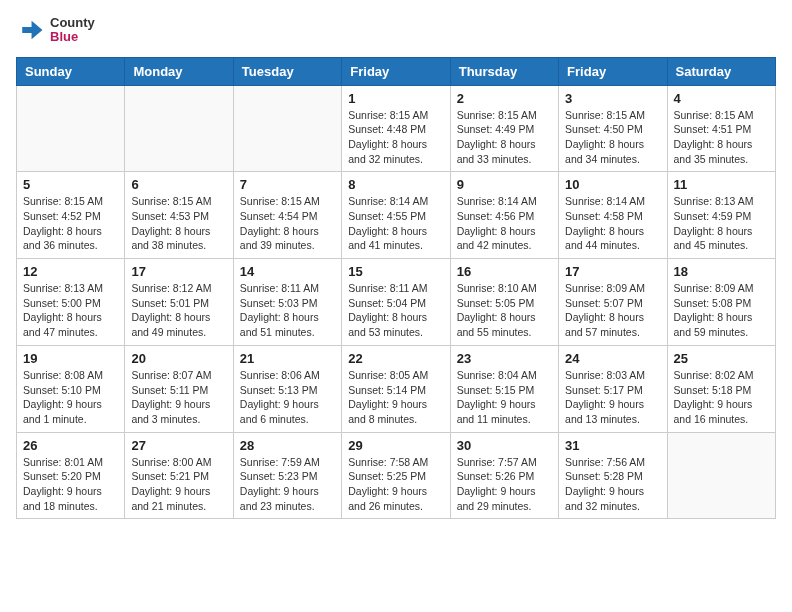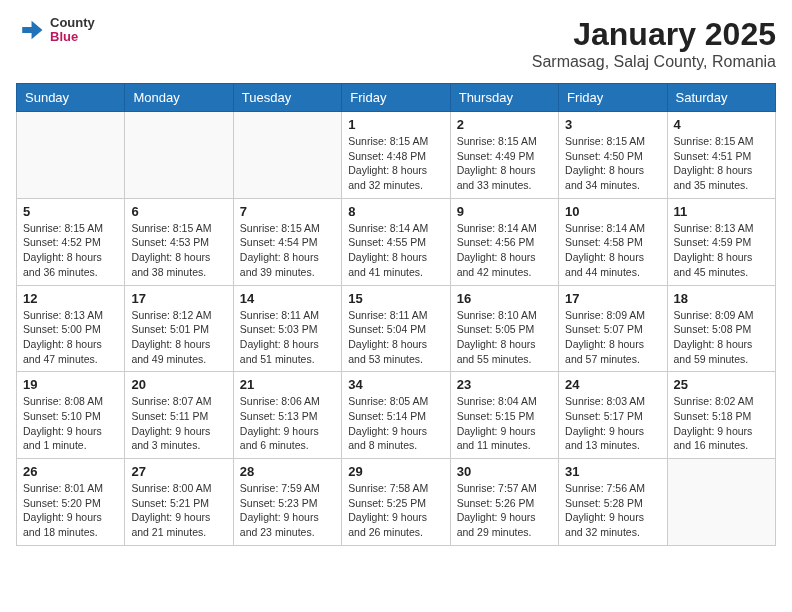--- a/index.html
+++ b/index.html
@@ -52,21 +52,21 @@
       width: 100%;
       border-collapse: collapse;
       border: 1px solid #ccc;
     }
     .calendar th {
       background-color: #2272b8;
       color: #fff;
       text-align: left;
       padding: 6px 8px;
       font-size: 13px;
-      font-weight: normal;
+      font-weight: bold;
       border: 1px solid #1a5fa0;
     }
     .calendar td {
       vertical-align: top;
       padding: 5px 6px;
       border: 1px solid #ccc;
       width: 108px;
       min-height: 80px;
       font-size: 10.5px;
       color: #333;
@@ -97,24 +97,20 @@
   <div class="logo">
     <svg class="logo-icon" viewBox="0 0 36 36">
       <rect x="0" y="0" width="36" height="36" fill="white"></rect>
       <polygon points="20,6 34,18 20,30 20,22 8,22 8,14 20,14" fill="#2272b8"></polygon>
     </svg>
     <div class="logo-text">
       <span>County</span>
       <span>Blue</span>
     </div>
   </div>
-  <div class="title-block">
-    <h1>January 2025</h1>
-    <h2>Sarmasag, Salaj County, Romania</h2>
-  </div>
 </div>
 
 <table class="calendar">
   <thead>
     <tr>
     <th>Sunday</th>
         <th>Monday</th>
         <th>Tuesday</th>
         <th>Friday</th>
         <th>Thursday</th>
@@ -211,21 +207,21 @@
         </td>
         <td>
           <div class="day-number">20</div>
           <div class="day-info">Sunrise: 8:07 AM<br>Sunset: 5:11 PM<br>Daylight: 9 hours<br>and 3 minutes.</div>
         </td>
         <td>
           <div class="day-number">21</div>
           <div class="day-info">Sunrise: 8:06 AM<br>Sunset: 5:13 PM<br>Daylight: 9 hours<br>and 6 minutes.</div>
         </td>
         <td>
-          <div class="day-number">34</div>
+          <div class="day-number">22</div>
           <div class="day-info">Sunrise: 8:05 AM<br>Sunset: 5:14 PM<br>Daylight: 9 hours<br>and 8 minutes.</div>
         </td>
         <td>
           <div class="day-number">23</div>
           <div class="day-info">Sunrise: 8:04 AM<br>Sunset: 5:15 PM<br>Daylight: 9 hours<br>and 11 minutes.</div>
         </td>
         <td>
           <div class="day-number">24</div>
           <div class="day-info">Sunrise: 8:03 AM<br>Sunset: 5:17 PM<br>Daylight: 9 hours<br>and 13 minutes.</div>
         </td>

